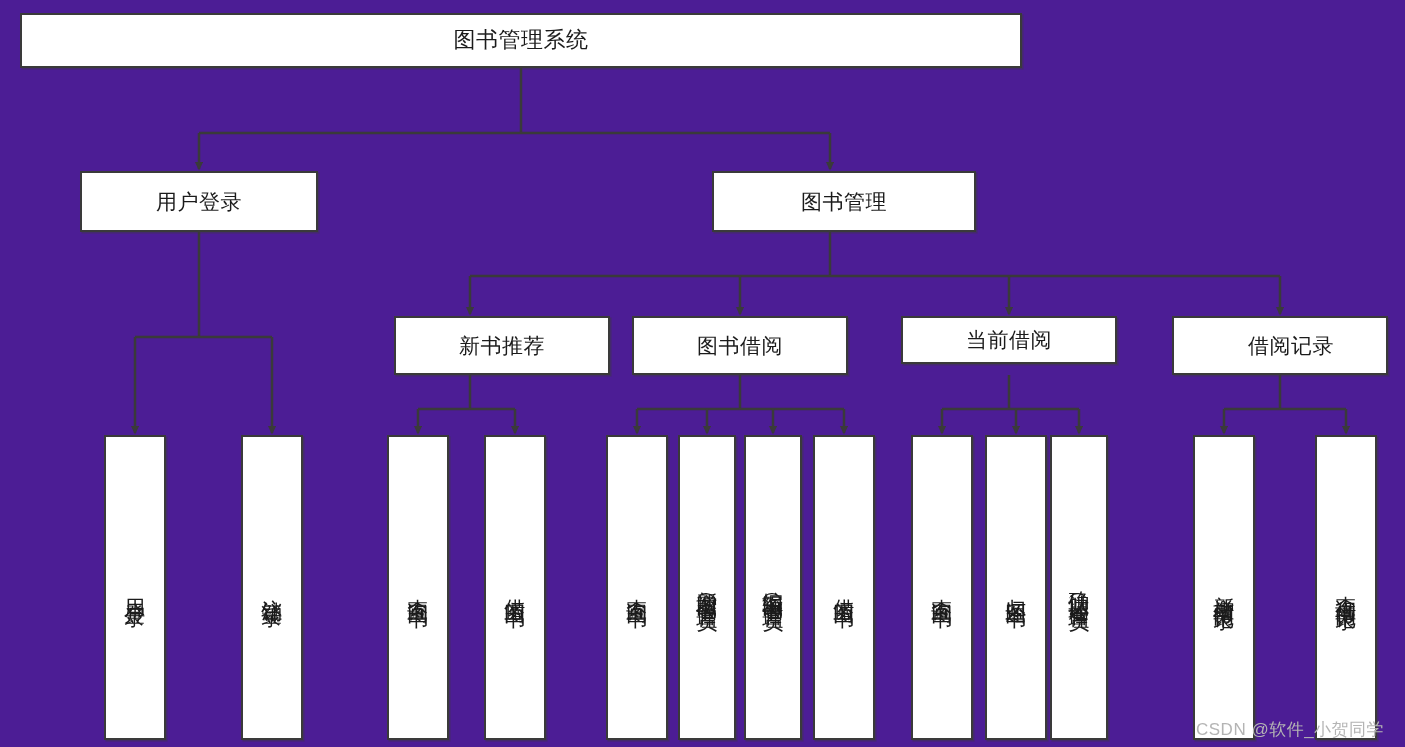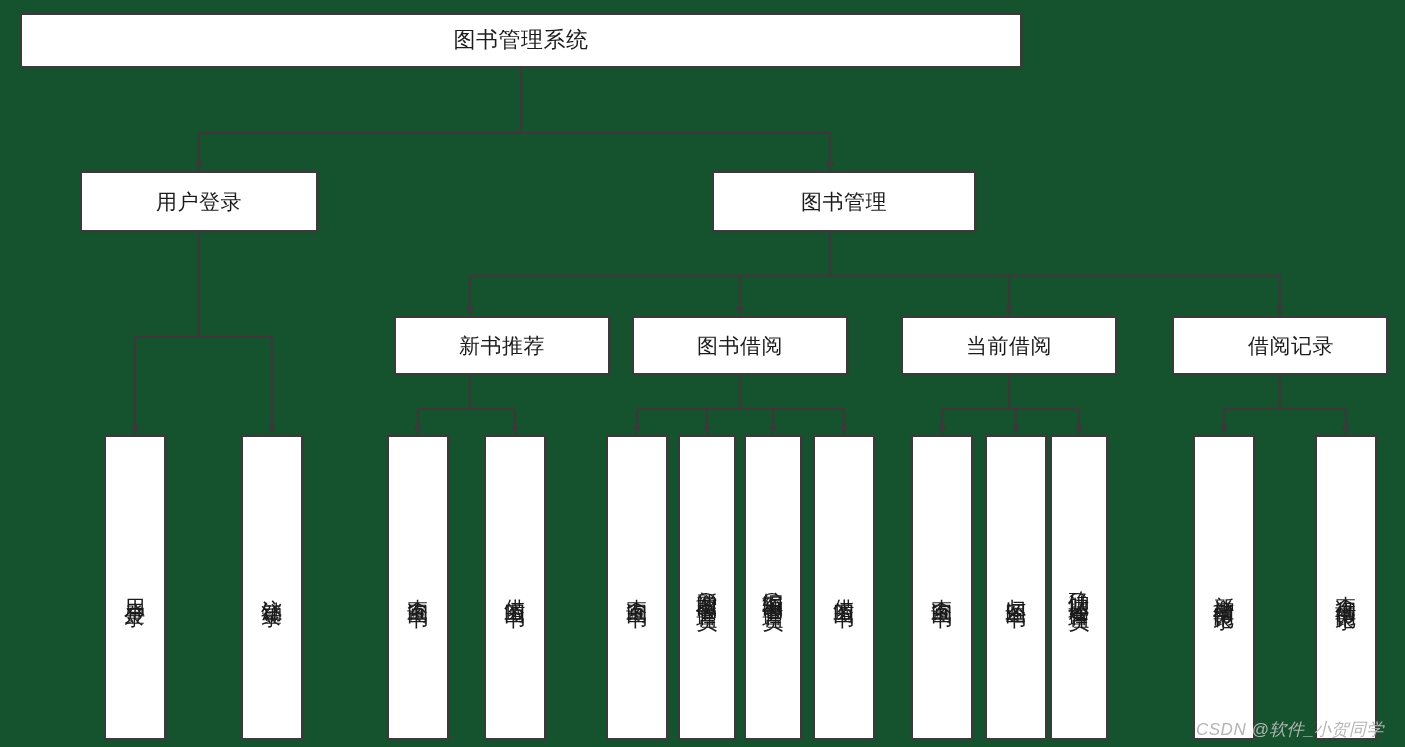--- a/index.html
+++ b/index.html
@@ -8,21 +8,21 @@
     padding: 0;
     background: #ffffff;
   }
   body {
     font-family: "Liberation Sans", "DejaVu Sans", sans-serif;
   }
   #diagram-root {
     position: relative;
     width: 1405px;
     height: 747px;
-    background: #14532d;
+    background: #4c1d95;
     overflow: hidden;
   }
   svg.edges {
     position: absolute;
     left: 0;
     top: 0;
     width: 1405px;
     height: 747px;
     pointer-events: none;
   }
@@ -61,21 +61,20 @@
   .node.root .label {
     font-size: 22px;
   }
   .watermark {
     position: absolute;
     font-size: 17px;
     color: #b4b4b4;
     white-space: nowrap;
     letter-spacing: 0.5px;
     user-select: none;
-    font-style: italic;
   }
 </style>
 </head>
 <body>
 
 <div id="diagram-root">
 
   <svg class="edges" viewBox="0 0 1405 747" xmlns="http://www.w3.org/2000/svg">
     <defs>
       <marker id="arrowhead" markerWidth="9" markerHeight="9" refX="7.5" refY="4.3" orient="auto" markerUnits="userSpaceOnUse">
@@ -128,21 +127,21 @@
       </div>
       <div class="node horizontal" style="left: 712px; top: 171px; width: 264px; height: 61px;">
         <span class="label">图书管理</span>
       </div>
       <div class="node horizontal" style="left: 362px; top: 316px; width: 216px; height: 59px; margin-left: 32px;">
         <span class="label">新书推荐</span>
       </div>
       <div class="node horizontal" style="left: 632px; top: 316px; width: 216px; height: 59px;">
         <span class="label">图书借阅</span>
       </div>
-      <div class="node horizontal" style="left: 901px; top: 316px; width: 216px; height: 59px;">
+      <div class="node horizontal" style="left: 901px; top: 316px; width: 216px; height: 48px;">
         <span class="label">当前借阅</span>
       </div>
       <div class="node horizontal" style="left: 1172px; top: 316px; width: 216px; height: 59px; padding-left: 22px;">
         <span class="label">借阅记录</span>
       </div>
       <div class="node vertical" style="left: 104px; top: 435px; width: 62px; height: 305px;">
         <span class="label">用户登录</span>
       </div>
       <div class="node vertical" style="left: 241px; top: 435px; width: 62px; height: 305px;">
         <span class="label">注销登录</span>

